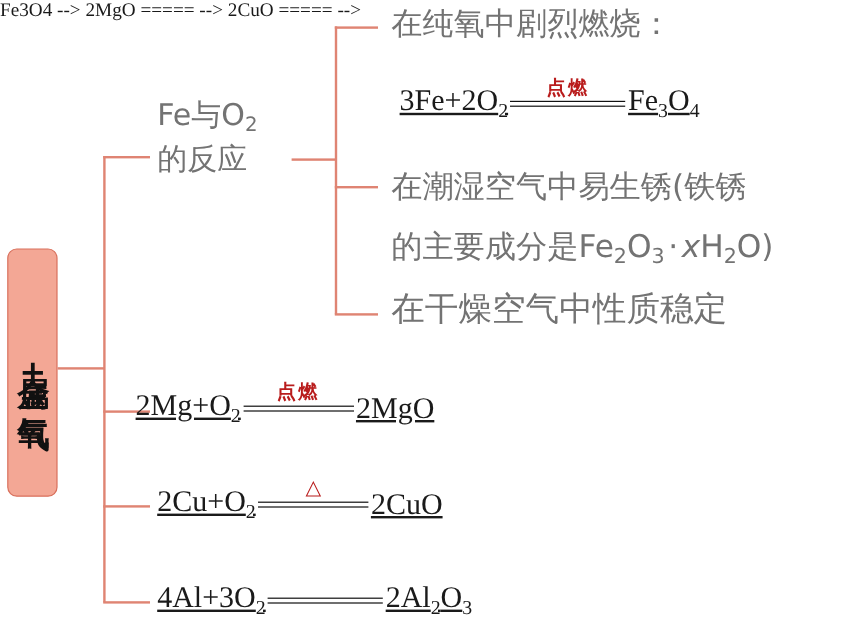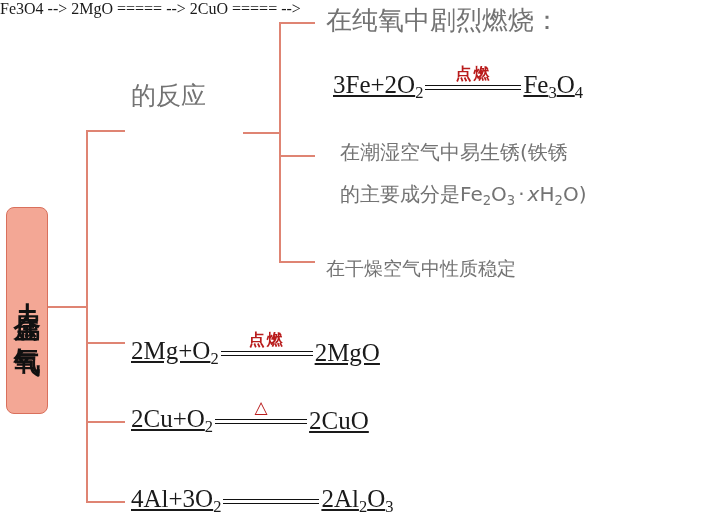--- a/index.html
+++ b/index.html
@@ -129,49 +129,52 @@
   
   <div class="ln ln-v" style="left:86px; top:130px; height:372px;"></div>
   
   <div class="ln ln-h" style="left:86px; top:130px; width:39px;"></div>
   <div class="ln ln-h" style="left:86px; top:342px; width:39px;"></div>
   <div class="ln ln-h" style="left:86px; top:421px; width:39px;"></div>
   <div class="ln ln-h" style="left:86px; top:501px; width:39px;"></div>
 
   
   <div class="node cn" style="left:131px; top:79px; font-size:25px; line-height:1.36;">
+    <div style="white-space:nowrap;">
+      <span>Fe与O</span><span class="sub">2</span>
+    </div>
     <div style="white-space:nowrap;">的反应</div>
   </div>
 
   
   <div class="ln ln-h" style="left:243px; top:132px; width:37px;"></div>
   <div class="ln ln-v" style="left:279px; top:22px; height:240px;"></div>
   <div class="ln ln-h" style="left:279px; top:22px; width:36px;"></div>
   <div class="ln ln-h" style="left:279px; top:155px; width:36px;"></div>
   <div class="ln ln-h" style="left:279px; top:261px; width:36px;"></div>
 
   
   <div class="node cn" style="left:326px; top:4px; font-size:26px;">在纯氧中剧烈燃烧：</div>
 
    Fe3O4 --&gt;
   <div class="formula" style="left:333px; top:71px; position:absolute;">
     <span class="eqline"><span>3Fe+2O</span><span class="sub">2</span></span><span class="rxn" style="width:96px;"><span class="rxn-cond">点燃</span><span class="rxn-rule"></span></span><span class="eqline"><span>Fe</span><span class="sub">3</span><span>O</span><span class="sub">4</span></span>
   </div>
 
   
-  <div class="node cn" style="left:340px; top:139px; font-size:20px; line-height:1.32;">
+  <div class="node cn" style="left:326px; top:139px; font-size:26px; line-height:1.32;">
     <div style="white-space:nowrap;">在潮湿空气中易生锈(铁锈</div>
     <div style="white-space:nowrap;margin-top:16px;"><span>的主要成分是Fe</span><span class="sub">2</span><span>O</span><span class="sub">3</span><span style="padding:0 3px;">·</span><span class="ital">x</span><span>H</span><span class="sub">2</span><span>O)</span></div>
   </div>
 
   
-  <div class="node cn" style="left:326px; top:256px; font-size:19px;">在干燥空气中性质稳定</div>
+  <div class="node cn" style="left:326px; top:243px; font-size:28px;font-family:Liberation Mono, monospace;">在干燥空气中性质稳定</div>
 
    2MgO ===== --&gt;
-  <div class="formula" style="left:131px; top:325px; position:absolute;margin-top:12px;">
+  <div class="formula" style="left:113px; top:325px; position:absolute;">
     <span class="eqline"><span>2Mg+O</span><span class="sub">2</span></span><span class="rxn" style="width:92px;"><span class="rxn-cond">点燃</span><span class="rxn-rule"></span></span><span class="eqline">2MgO</span>
   </div>
 
    2CuO ===== --&gt;
   <div class="formula" style="left:131px; top:405px; position:absolute;">
     <span class="eqline"><span>2Cu+O</span><span class="sub">2</span></span><span class="rxn" style="width:92px;"><span class="rxn-cond sym">△</span><span class="rxn-rule"></span></span><span class="eqline">2CuO</span>
   </div>
 
   
   <div class="formula" style="left:131px; top:485px; position:absolute;">

